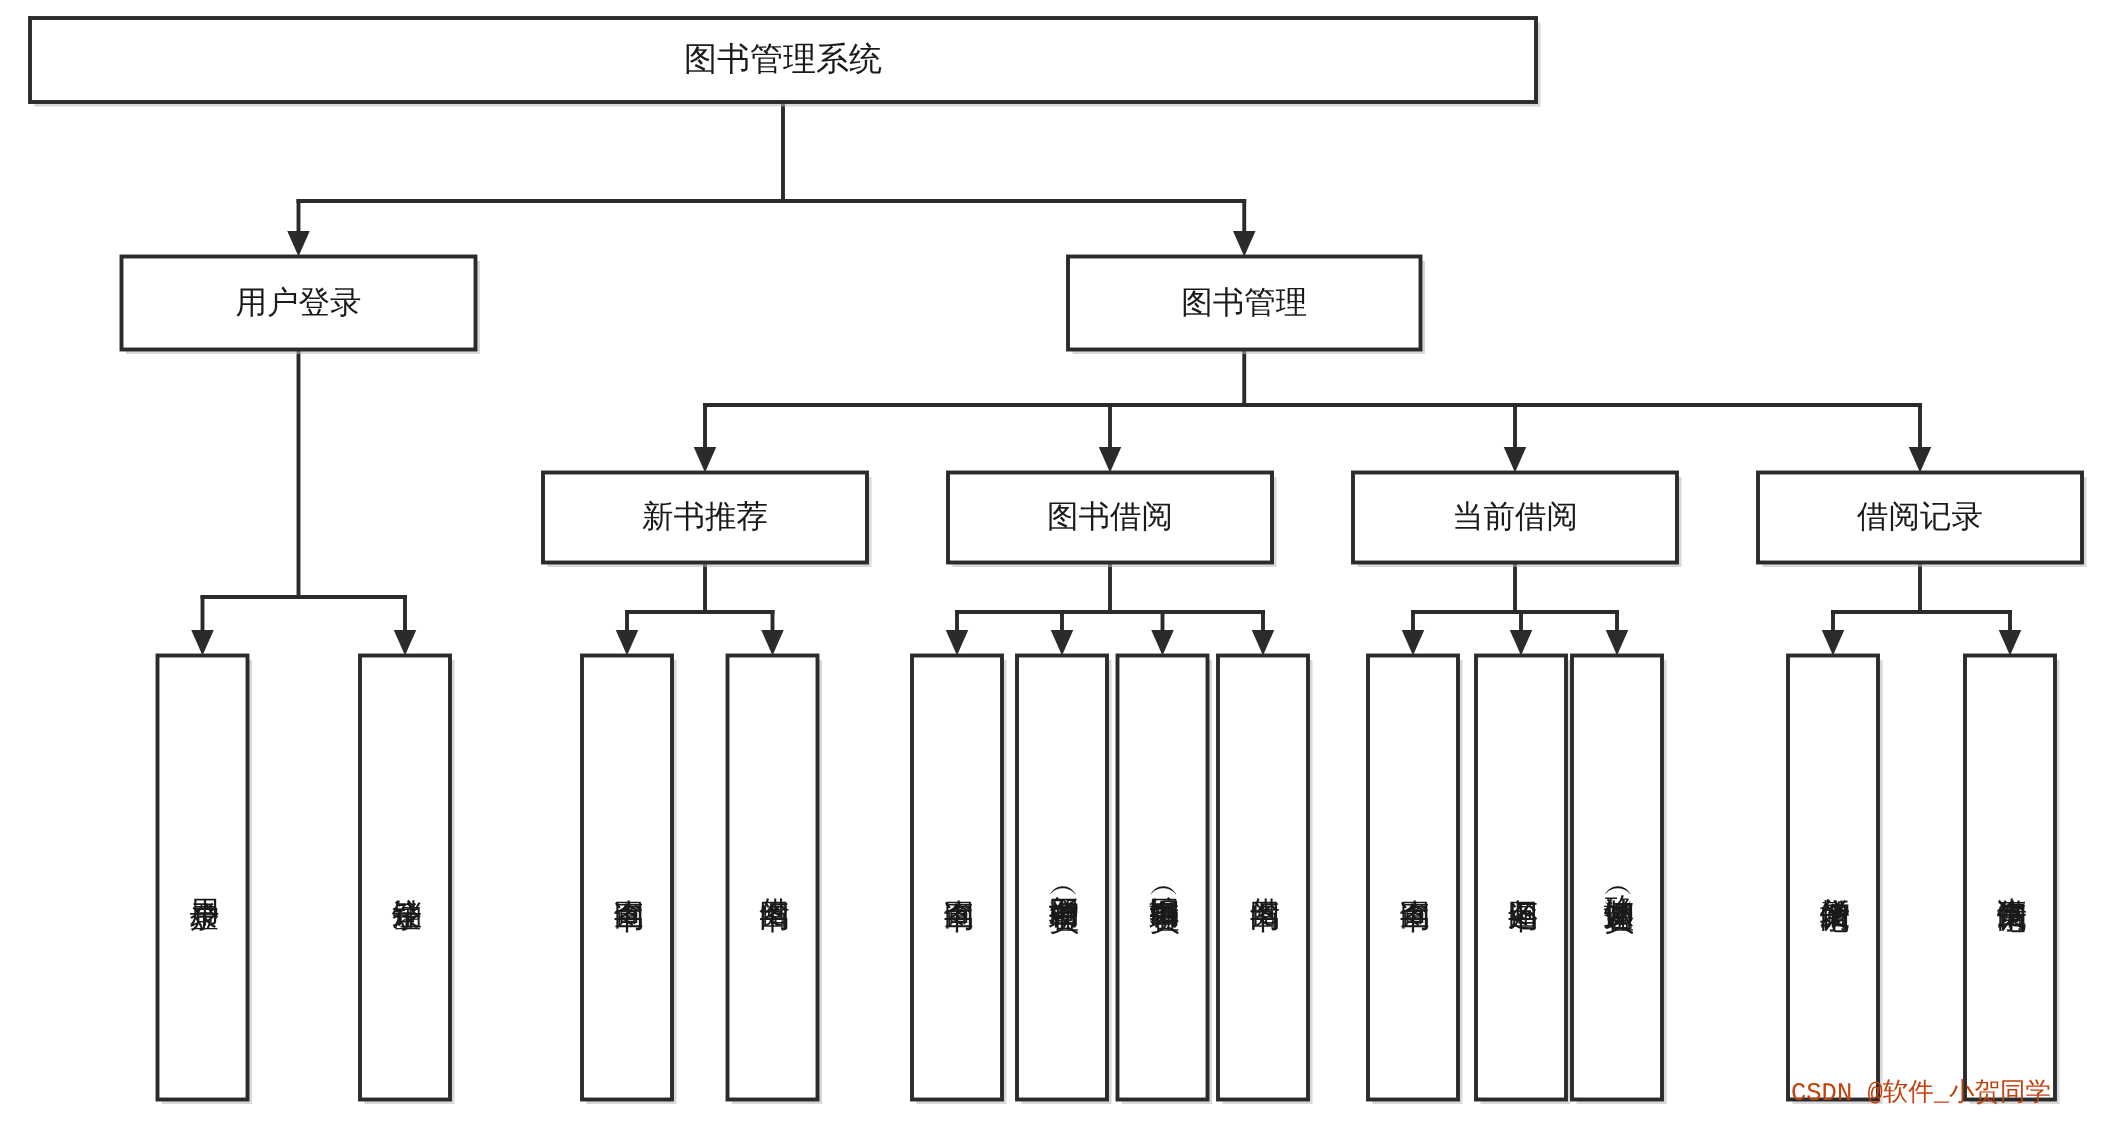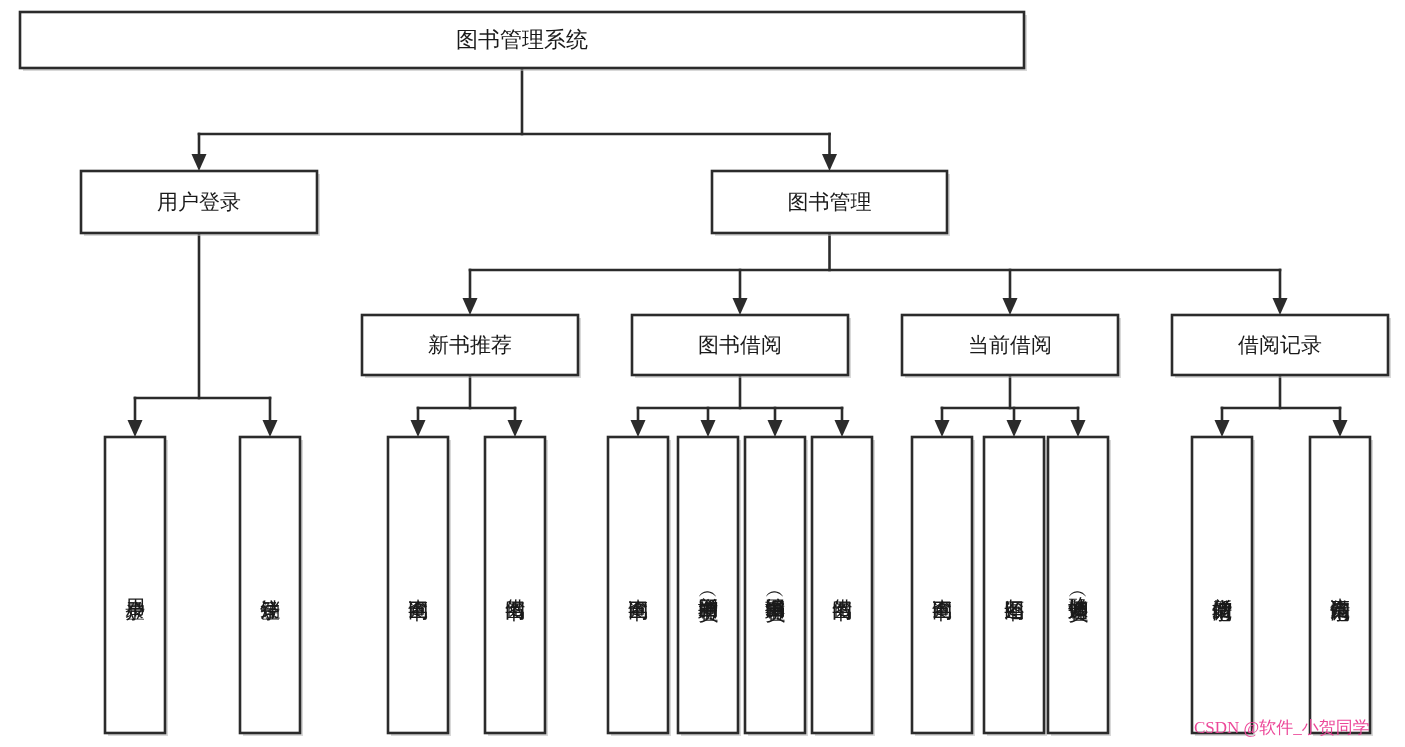--- a/index.html
+++ b/index.html
@@ -67,23 +67,23 @@
     text-orientation: upright;
     text-align: center;
     display: flex;
     align-items: center;
     justify-content: center;
     letter-spacing: 1px;
     user-select: none;
   }
   .watermark {
     position: absolute;
-    font-family: Liberation Serif, serif;
+    font-family: Liberation Mono, monospace;
     font-size: 17px;
-    color: #ec4899;
+    color: #c2410c;
     white-space: nowrap;
     user-select: none;
   }
 </style>
 </head>
 <body>
 
 <div id="diagram-root">
   <svg class="diagram-canvas" id="diagram-svg" viewBox="0 0 1405 747" aria-label="图书管理系统 结构图">
       <g>

